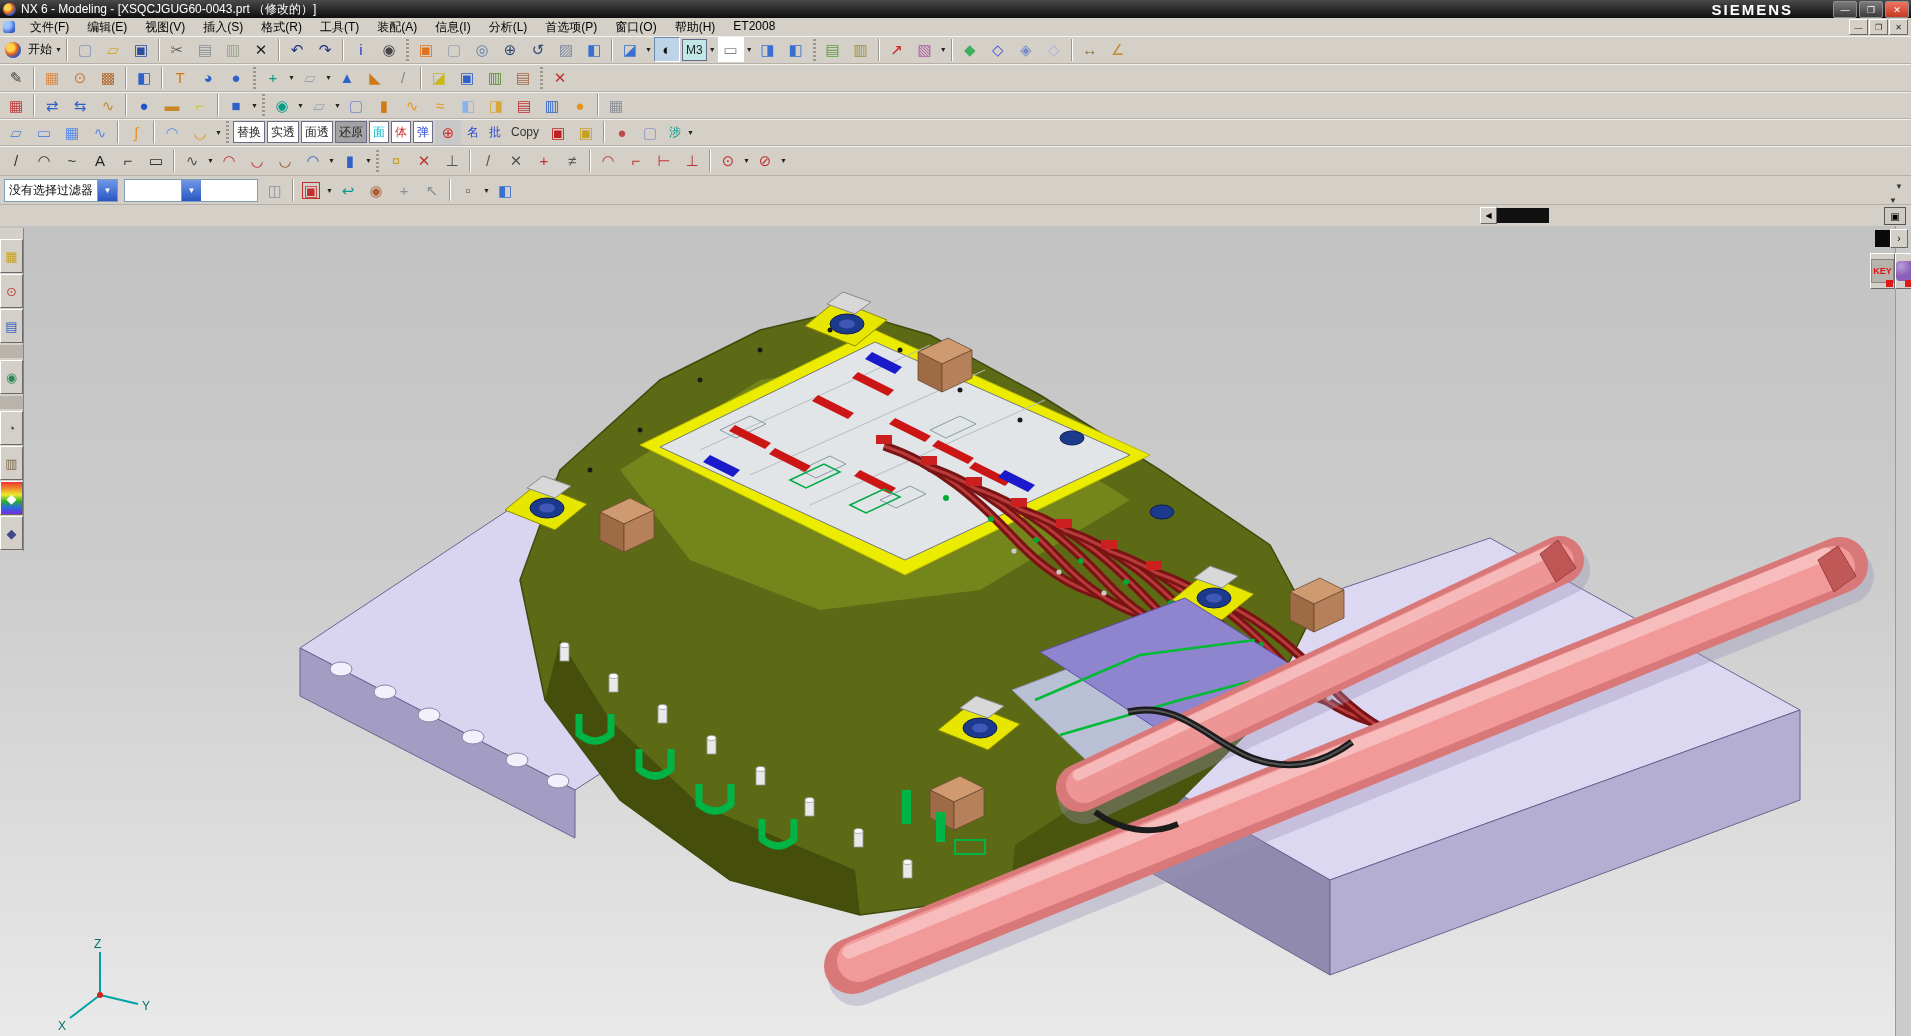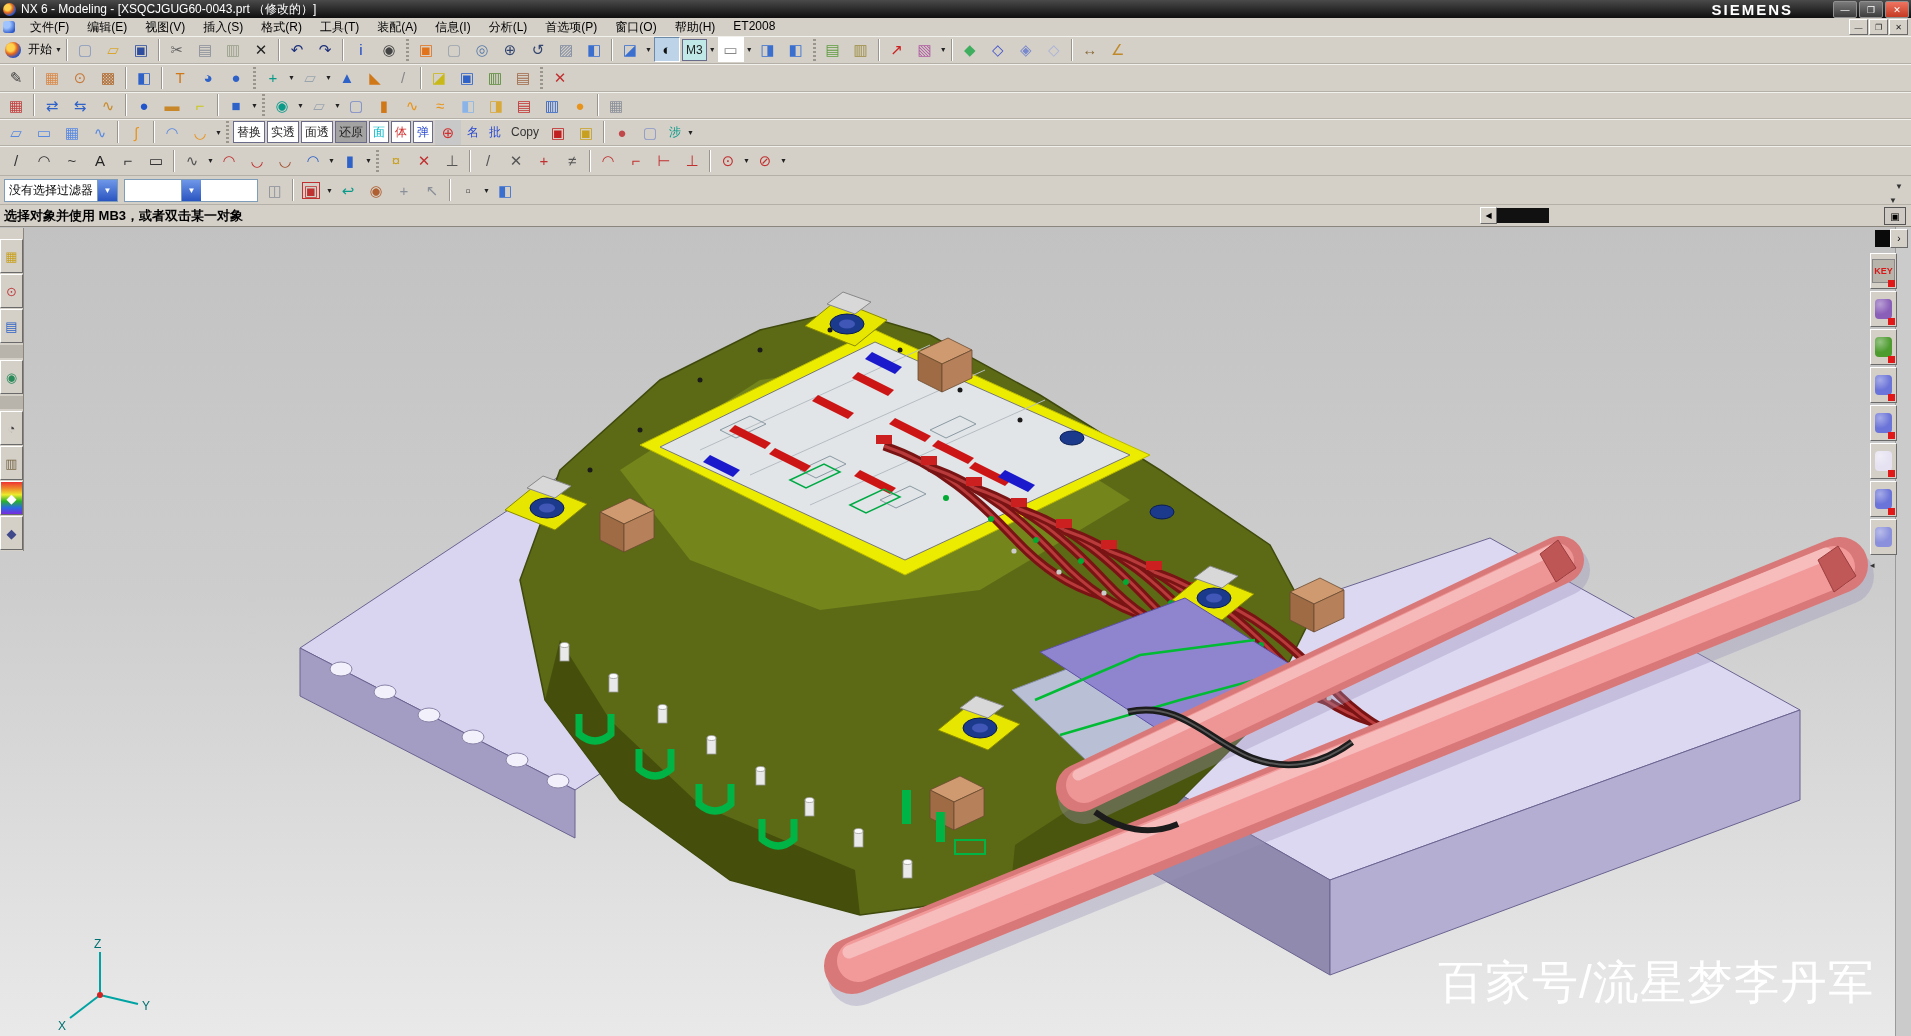--- a/index.html
+++ b/index.html
@@ -80,21 +80,21 @@
   
   #resourcebar{position:absolute;left:0;top:228px;width:23px;background:#d4d0c8;z-index:6;
     border-right:1px solid #8a867e;padding-top:10px;}
   .res-btn{width:21px;height:32px;margin:1px 0;background:#d4d0c8;border:1px solid;
     border-color:#fff #6a6a6a #6a6a6a #fff;display:flex;align-items:center;justify-content:center;font-size:13px;}
   .res-gap{width:23px;height:13px;background:#b8b4ac;margin:2px 0;border:none;}
   .res-rainbow{background:linear-gradient(180deg,#e33,#ee8a2a,#ecec2a,#2ab22a,#2a6ae0,#7a2ae0);}
 
   
   #rightbar{position:absolute;right:1px;top:252px;width:40px;z-index:6;display:flex;
-    flex-direction:column;}
+    flex-direction:row;align-items:center;}
   .rp-btn{position:relative;width:25px;height:34px;margin:1px 0;background:#d4d0c8;border:1px solid;
     border-color:#fff #6a6a6a #6a6a6a #fff;display:flex;align-items:center;justify-content:center;}
   .rp-blob{width:17px;height:20px;border-radius:4px;}
   .rp-key{font-size:9px;font-weight:bold;color:#d81818;background:#b8b4ac;width:21px;height:22px;
     display:flex;align-items:center;justify-content:center;border:1px solid #888;}
   .rp-badge{position:absolute;right:1px;bottom:1px;width:7px;height:7px;background:#e01818;}
   #rb-collapse{font-size:9px;color:#333;margin-top:4px;}
   #rb-overflow{position:absolute;right:14px;top:196px;font-size:8px;color:#333;z-index:10;}
 </style>
 </head>
@@ -567,23 +567,20 @@
       <div class="ico">
         <span style="color: rgb(85, 85, 85);">▫</span>
       </div>
       <div class="drop">▼</div>
       <div class="ico">
         <span style="color: rgb(58, 111, 208);">◧</span>
       </div>
     </div>
 <span id="sel-overflow">▼</span>
 
-<div id="promptbar">
-  <span id="prompt-text">选择对象并使用 MB3，或者双击某一对象</span>
-</div>
 <div id="cue-scroll">
   <div class="cue-arrow">◀</div>
   <div class="cue-black"></div>
 </div>
 <div id="frame-btn">▣</div>
 <div id="vp-scroll">
   <div class="vp-black"></div>
   <div class="vp-arrow">›</div>
 </div>
 
@@ -807,21 +804,20 @@
     <line x1="100" y1="995" x2="100" y2="952" stroke="#00a3a3" stroke-width="2"></line>
     <line x1="100" y1="995" x2="70" y2="1018" stroke="#00a3a3" stroke-width="2"></line>
     <line x1="100" y1="995" x2="138" y2="1004" stroke="#00a3a3" stroke-width="2"></line>
     <circle cx="100" cy="995" r="3" fill="#d22222"></circle>
     <text id="triad-z" x="94" y="948" font-size="12" fill="#007070">Z</text>
     <text id="triad-x" x="58" y="1030" font-size="12" fill="#007070">X</text>
     <text id="triad-y" x="142" y="1010" font-size="12" fill="#007070">Y</text>
   </g>
 </svg>
 
-<div id="watermark">百家号/流星梦李丹军</div>
 
 <div id="resourcebar">
       <div class="res-btn">
         <span style="color: rgb(200, 160, 32);">▦</span>
       </div>
       <div class="res-btn">
         <span style="color: rgb(192, 64, 64);">⊙</span>
       </div>
       <div class="res-btn">
         <span style="color: rgb(47, 98, 200);">▤</span>

